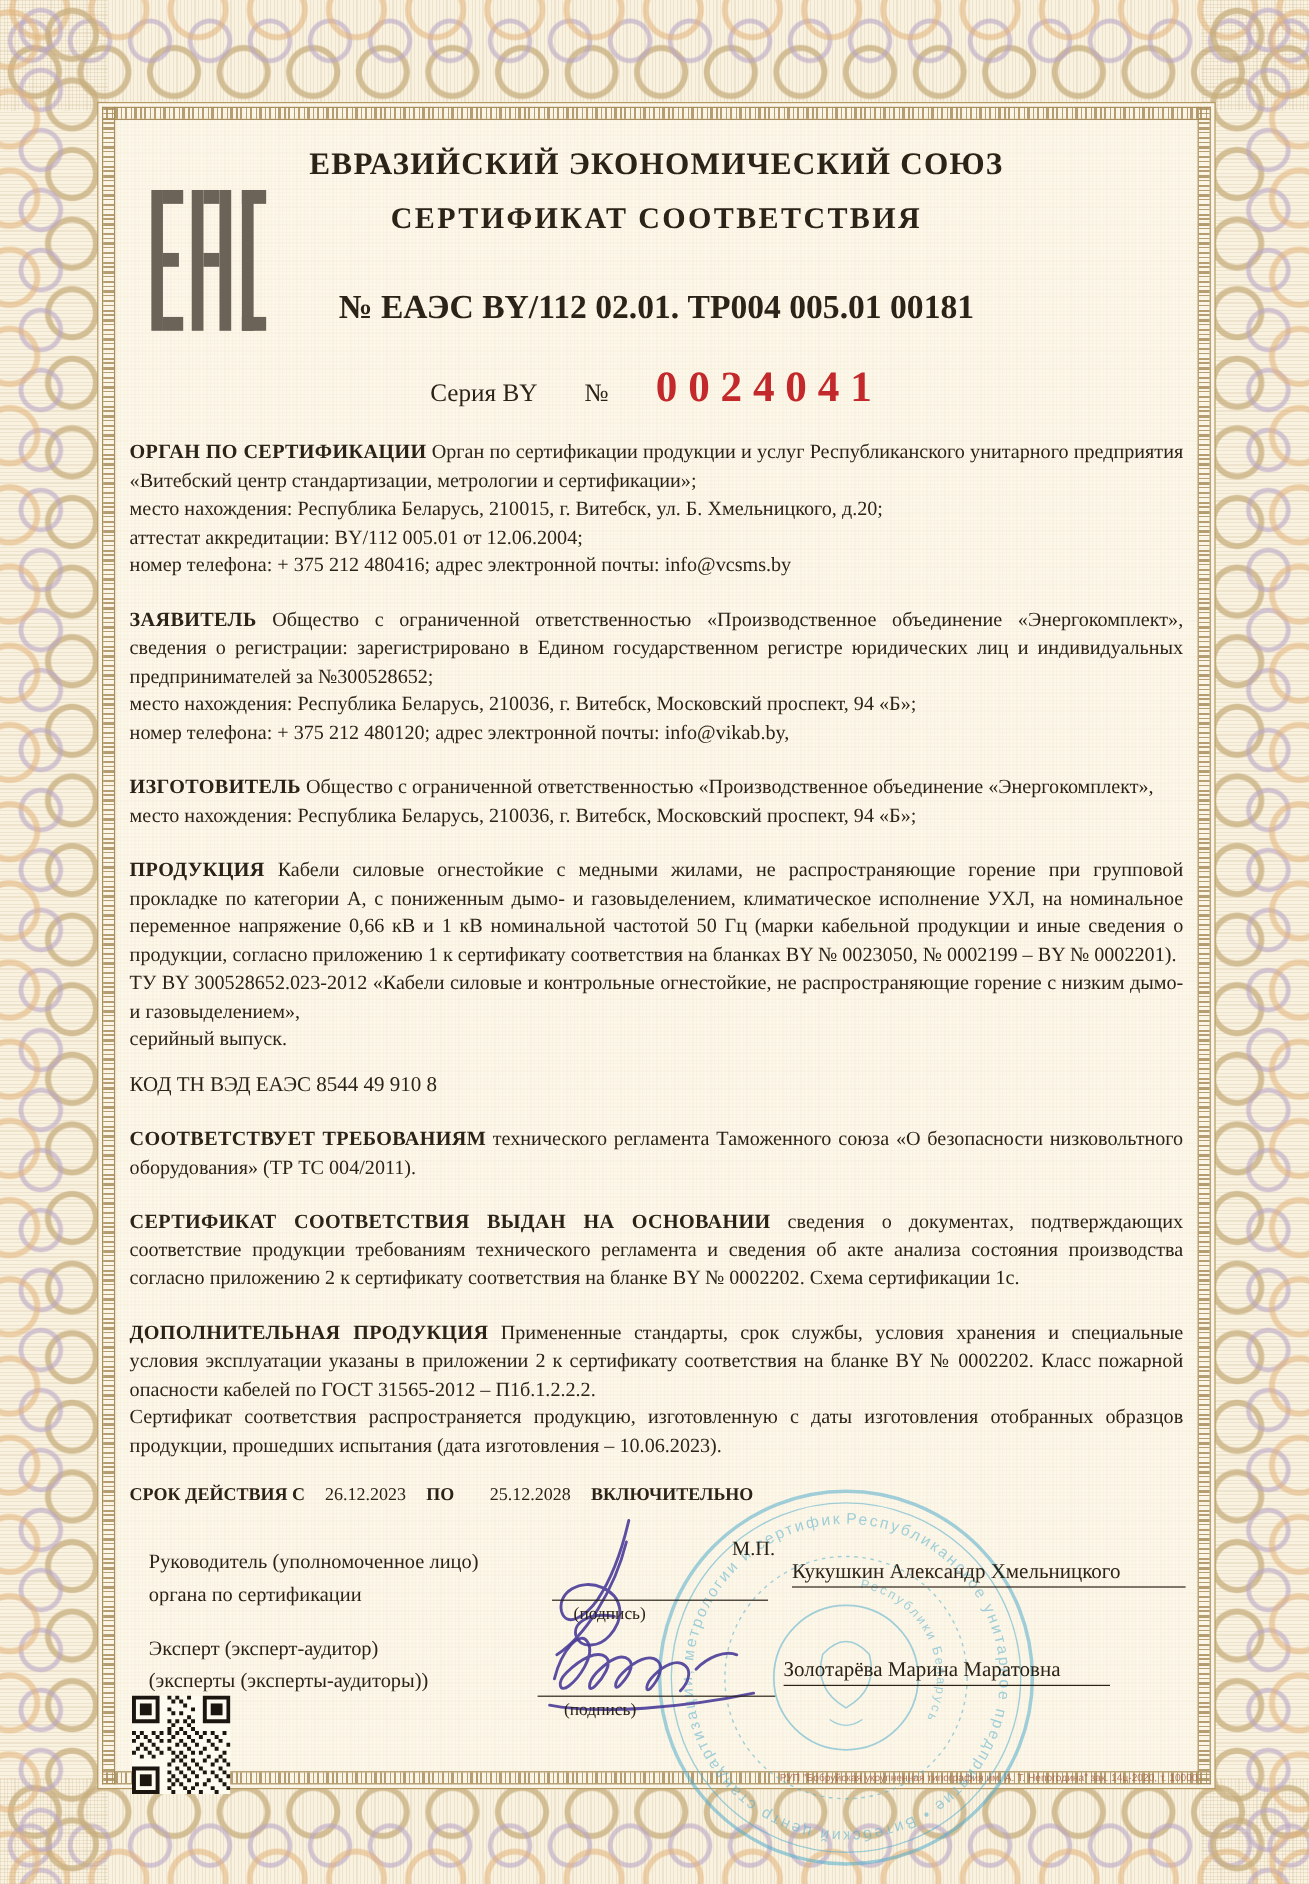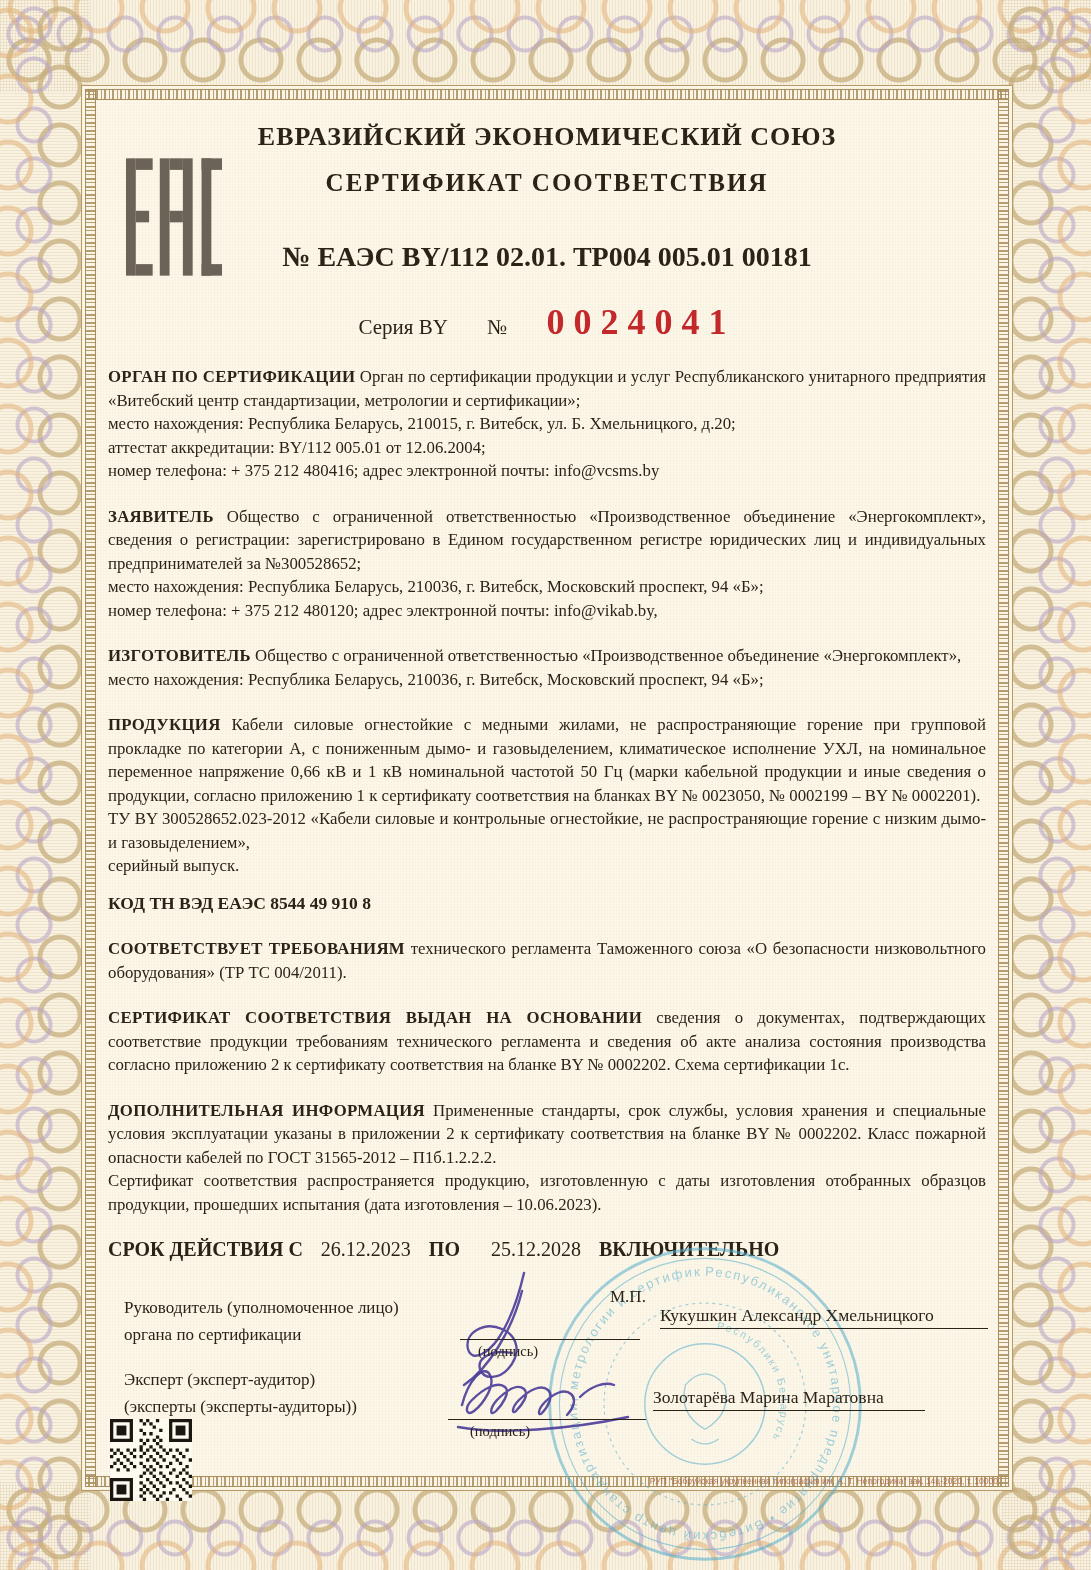--- a/index.html
+++ b/index.html
@@ -60,24 +60,24 @@
   .h-number{margin-top:44px;text-align:center;font-weight:bold;font-size:28px;}
   .h-series{margin-top:28px;text-align:center;font-size:21px;}
   .h-series .gap{display:inline-block;width:34px;}
   .series-red{font-size:36px;letter-spacing:9px;color:#c3282a;font-weight:bold;}
 
   
   .body-text{margin-top:14px;font-size:16.8px;line-height:1.4;}
   .sec{margin-top:22px;}
   .sec p{margin:0;text-align:justify;}
   .lbl{font-weight:bold;letter-spacing:.3px;}
-  .kodline{margin-top:13px;font-size:17.5px;font-weight:bold;}
-
-  
-  .srok{margin-top:22px;font-size:20px;}
+  .kodline{margin-top:13px;font-size:17.5px;font-weight:normal;}
+
+  
+  .srok{margin-top:22px;font-size:15px;}
   .srok b{font-weight:bold;}
   .srok .d{margin:0 13px;}
   .srok .w{margin-right:13px;}
 
   
   .sigblock{position:relative;margin-top:26px;height:218px;font-size:17px;}
   .stamp{position:absolute;left:432px;top:-48px;opacity:.55;pointer-events:none;}
   .sig-svg{position:absolute;opacity:.9;}
   .sig1{left:346px;top:-18px;}
   .sig2{left:344px;top:66px;}
@@ -176,21 +176,21 @@
 
       <div class="sec">
         <p><b class="lbl">СООТВЕТСТВУЕТ ТРЕБОВАНИЯМ</b> <span>технического регламента Таможенного союза «О безопасности низковольтного оборудования» (ТР ТС 004/2011).</span></p>
       </div>
 
       <div class="sec">
         <p><b class="lbl">СЕРТИФИКАТ СООТВЕТСТВИЯ ВЫДАН НА ОСНОВАНИИ</b> <span>сведения о документах, подтверждающих соответствие продукции требованиям технического регламента и сведения об акте анализа состояния производства согласно приложению 2 к сертификату соответствия на бланке BY № 0002202. Схема сертификации 1с.</span></p>
       </div>
 
       <div class="sec">
-        <p><b class="lbl">ДОПОЛНИТЕЛЬНАЯ ИНФОРМАЦИЯ</b> <span>Примененные стандарты, срок службы, условия хранения и специальные условия эксплуатации указаны в приложении 2 к сертификату соответствия на бланке BY № 0002202. Класс пожарной опасности кабелей по ГОСТ 31565-2012 – П1б.1.2.2.2.</span></p>
+        <p><b class="lbl">ДОПОЛНИТЕЛЬНАЯ ПРОДУКЦИЯ</b> <span>Примененные стандарты, срок службы, условия хранения и специальные условия эксплуатации указаны в приложении 2 к сертификату соответствия на бланке BY № 0002202. Класс пожарной опасности кабелей по ГОСТ 31565-2012 – П1б.1.2.2.2.</span></p>
         <p>Сертификат соответствия распространяется продукцию, изготовленную с даты изготовления отобранных образцов продукции, прошедших испытания (дата изготовления – 10.06.2023).</p>
       </div>
 
     </div>
 
     <div class="srok">
       <b>СРОК ДЕЙСТВИЯ С</b>
       <span class="d">26.12.2023</span>
       <b class="w">ПО</b>
       <span class="d">25.12.2028</span>

